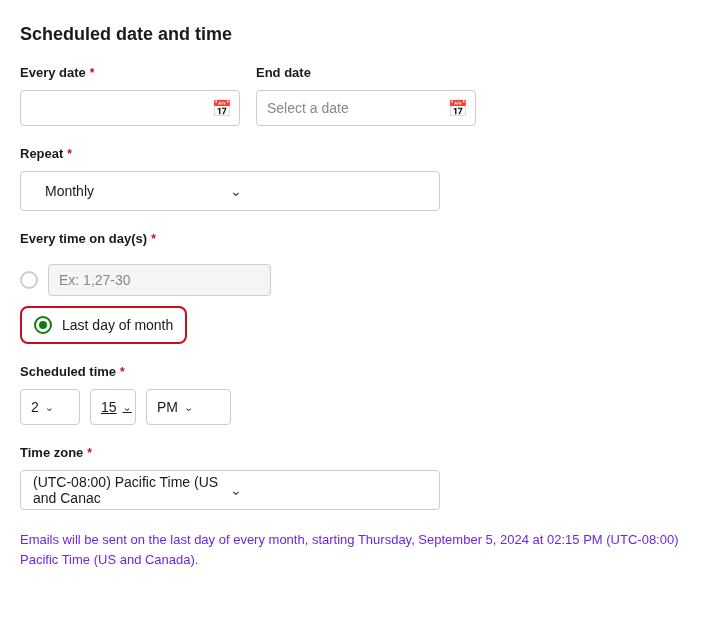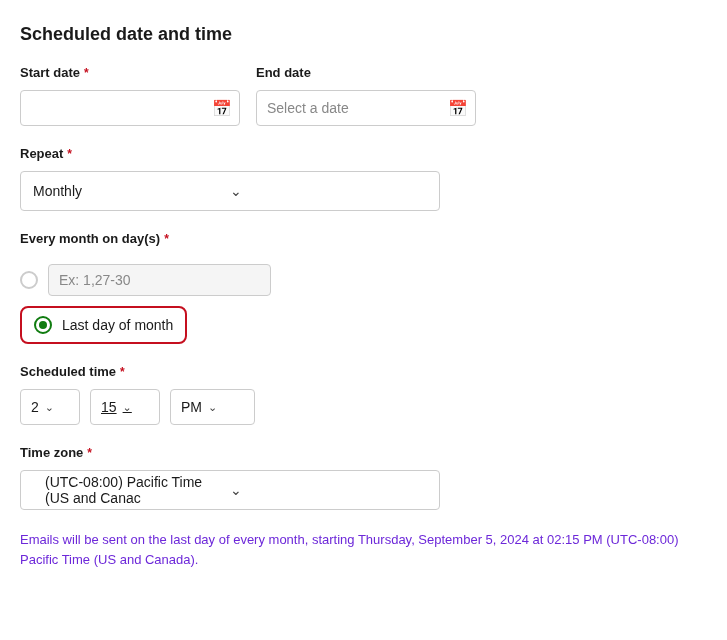--- a/index.html
+++ b/index.html
@@ -78,21 +78,21 @@
       font-size: 16px;
       cursor: pointer;
     }
 
     .select-wrapper {
       display: flex;
       align-items: center;
       border: 1px solid #ccc;
       border-radius: 4px;
       background: #fff;
-      padding: 6px 12px;
+      padding: 6px 24px;
       height: 40px;
       width: 420px;
       cursor: pointer;
     }
 
     .select-wrapper span {
       flex: 1;
       font-size: 14px;
     }
 
@@ -189,29 +189,29 @@
 
     .time-select span {
       font-size: 14px;
     }
 
     .time-select .chevron {
       font-size: 11px;
     }
 
     .time-hour { width: 60px; }
-    .time-min { width: 70px; text-decoration: underline; }
+    .time-min { width: 46px; text-decoration: underline; }
     .time-ampm { width: 85px; }
 
     .timezone-select {
       display: flex;
       align-items: center;
       border: 1px solid #ccc;
       border-radius: 4px;
-      padding: 6px 24px;
+      padding: 6px 12px;
       height: 40px;
       width: 420px;
       cursor: pointer;
       background: #fff;
     }
 
     .timezone-select span {
       flex: 1;
       font-size: 14px;
     }
@@ -233,21 +233,21 @@
     }
   </style>
 </head>
 <body>
 
 <div class="section-title">Scheduled date and time</div>
 
 <div class="form-row section-gap">
   <div class="form-group half">
     <label class="label-row">
-      <span>Start date</span>
+      <span>Every date</span>
       <span class="required">*</span>
     </label>
     <div class="input-wrapper">
       <input type="text" style="">
       <span class="calendar-icon">📅</span>
     </div>
   </div>
 
   <div class="form-group half">
     <label class="label-row">
@@ -266,21 +266,21 @@
     <span class="required">*</span>
   </label>
   <div class="select-wrapper full-width">
     <span>Monthly</span>
     <span class="chevron">⌄</span>
   </div>
 </div>
 
 <div class="form-group section-gap">
   <label class="label-row">
-    <span>Every month on day(s)</span>
+    <span>Every time on day(s)</span>
     <span class="required">*</span>
   </label>
 
   <div class="radio-group">
 
     <div class="radio-option">
       <div class="custom-radio"></div>
       <input type="text" class="text-input-days" placeholder="Ex: 1,27-30" style="">
     </div>
 

